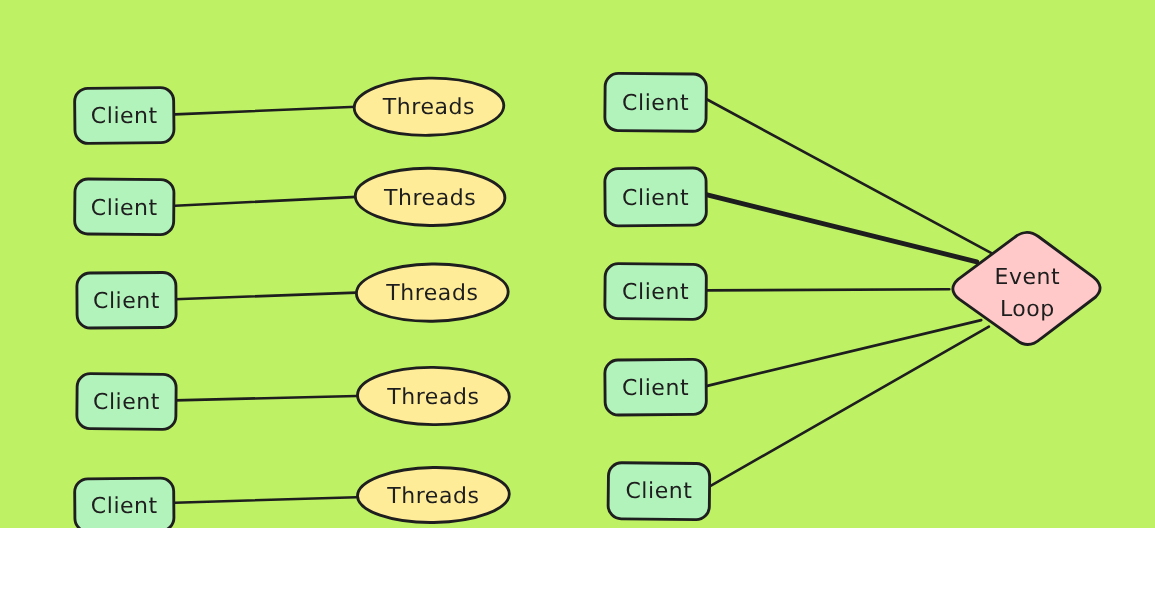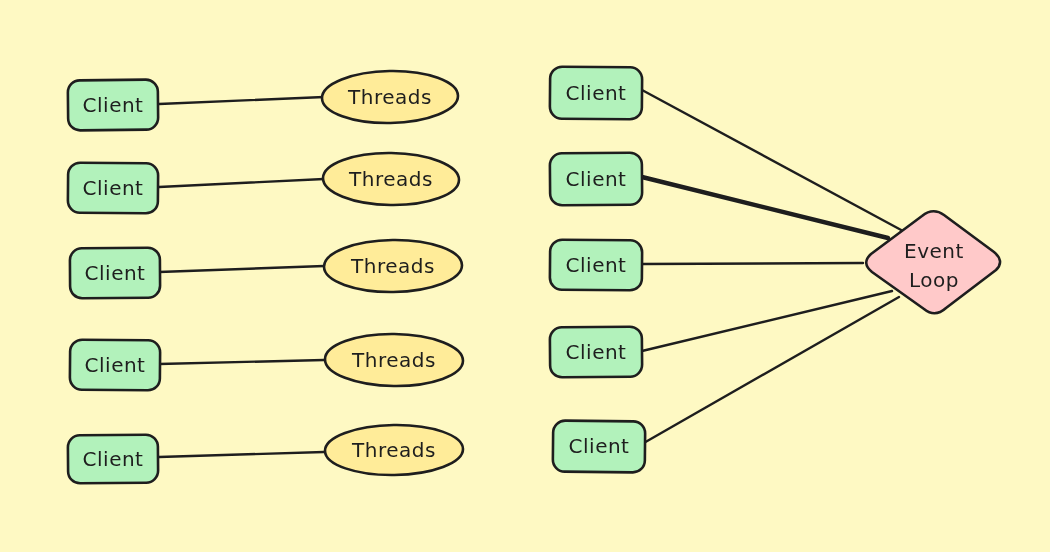--- a/index.html
+++ b/index.html
@@ -3,22 +3,22 @@
 <meta charset="utf-8">
 <style>
   html, body {
     margin: 0;
     padding: 0;
     background: #ffffff;
   }
   .canvas {
     position: relative;
     width: 1050px;
-    height: 552px;
-    background: #fef9c3;
+    height: 480px;
+    background: #bef264;
     overflow: hidden;
     font-family: "DejaVu Sans", sans-serif;
   }
   svg { display: block; }
   .edge {
     stroke: #1e1e1e;
     stroke-width: 2.4;
     stroke-linecap: round;
     fill: none;
   }

